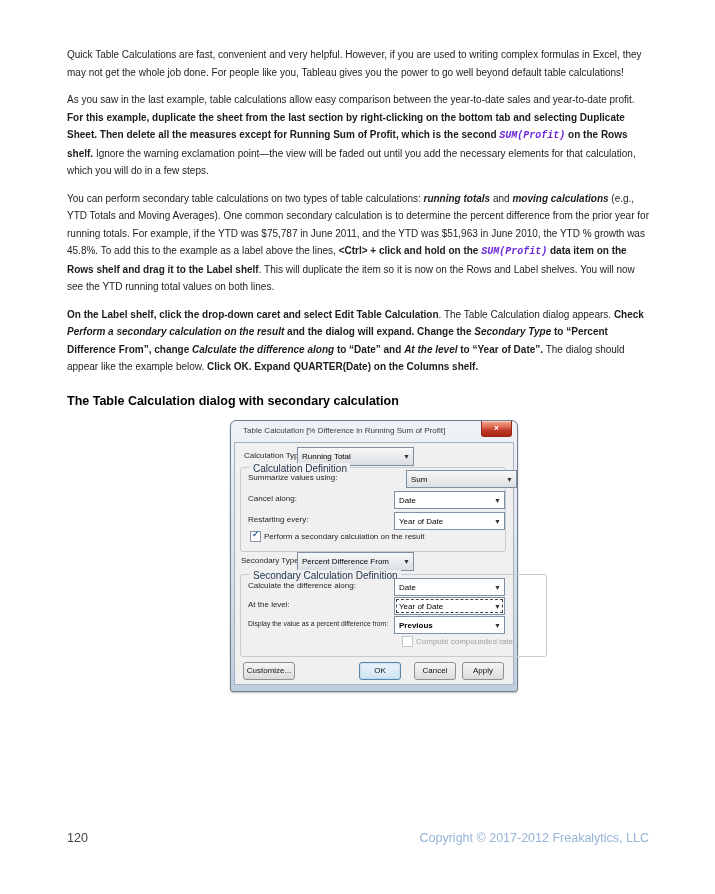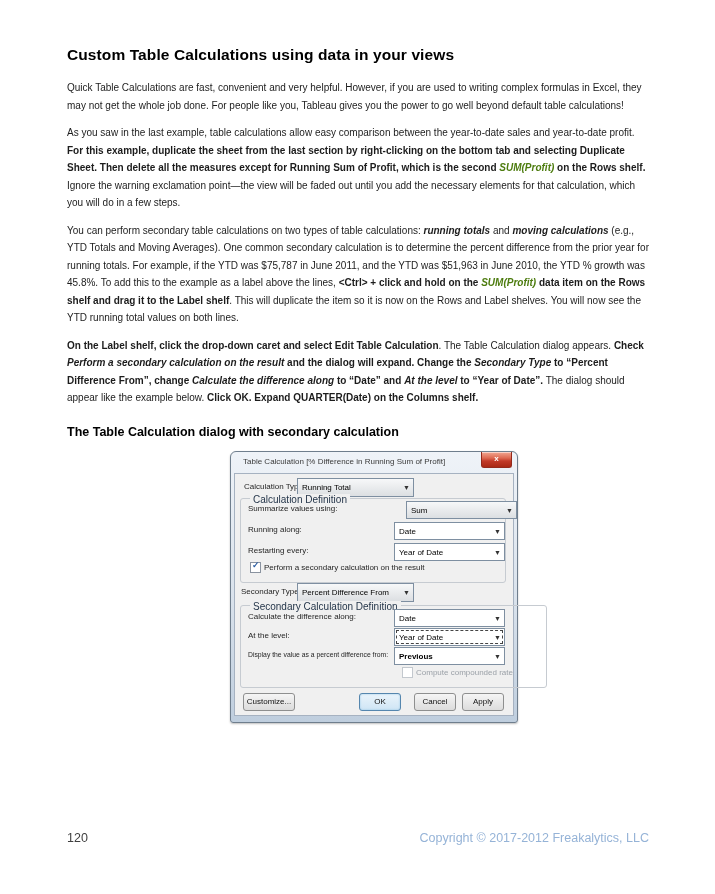--- a/index.html
+++ b/index.html
@@ -4,21 +4,21 @@
 <style>
   html,body{margin:0;padding:0;background:#fff;}
   body{width:715px;height:894px;position:relative;overflow:hidden;
        font-family:"Liberation Sans",sans-serif;color:#1a1a1a;}
   .content{position:absolute;left:67px;top:46px;width:582px;}
   h1.page-title{font-size:15.5px;font-weight:bold;color:#000;margin:0 0 15px 0;letter-spacing:.1px;}
   p.para{font-size:10px;line-height:17.5px;margin:0 0 10px 0;color:#1c1c1c;text-align:left;}
   p.para:last-of-type{margin-bottom:18px;}
   .run-b{font-weight:bold;}
   .run-i{font-style:italic;}
-  .run-g{color:#4d7c0f;}
+  .run-g{color:#6d28d9;font-family:Liberation Mono, monospace;}
   .fig-caption{font-size:12.5px;font-weight:bold;color:#000;margin:10px 0 12px 0;}
   
   .dlg{position:relative;width:286px;height:270px;margin-left:163px;
        border:1px solid #6F7E8D;border-radius:6px 6px 3px 3px;
        background:linear-gradient(#EFF3F8,#D9E2EC 55%,#BFCEDE);
        box-shadow:0 1px 2px rgba(0,0,0,.25);font-family:"Liberation Sans",sans-serif;}
   .dlg-title{position:absolute;left:12px;top:5px;font-size:8px;color:#3a3a3a;white-space:nowrap;}
   .dlg-close{position:absolute;top:0;right:5px;width:29px;height:15px;
        border:1px solid #94291B;border-top:none;border-radius:0 0 3px 3px;
        background:linear-gradient(#F2A893,#DE6A52 40%,#C23A28 60%,#A92814);
@@ -52,21 +52,20 @@
   .btn.default{border-color:#5586AE;background:linear-gradient(#EAF4FB,#CFE5F5);
        box-shadow:inset 0 0 2px #8FC0E2;}
   
   .footer-page{position:absolute;left:67px;top:831px;font-size:12.5px;color:#3f3f3f;}
   .footer-copy{position:absolute;right:66px;top:831px;font-size:12.5px;color:#95B3D7;}
 </style>
 </head>
 <body>
 
 <div class="content">
-  <h1 class="page-title">Custom Table Calculations using data in your views</h1>
 
   <p class="para"><span>Quick Table Calculations are fast, convenient and very helpful. However, if you are used to writing complex formulas in Excel, they may not get the whole job done. For people like you, Tableau gives you the power to go well beyond default table calculations!</span></p>
   <p class="para"><span>As you saw in the last example, table calculations allow easy comparison between the year-to-date sales and year-to-date profit. </span><span class="run-b">For this example, duplicate the sheet from the last section by right-clicking on the bottom tab and selecting Duplicate Sheet. Then delete all the measures except for Running Sum of Profit, which is the second </span><span class="run-b run-i run-g">SUM(Profit)</span><span class="run-b"> on the Rows shelf.</span><span> Ignore the warning exclamation point—the view will be faded out until you add the necessary elements for that calculation, which you will do in a few steps.</span></p>
   <p class="para"><span>You can perform secondary table calculations on two types of table calculations: </span><span class="run-b run-i">running totals</span><span> and </span><span class="run-b run-i">moving calculations</span><span> (e.g., YTD Totals and Moving Averages). One common secondary calculation is to determine the percent difference from the prior year for running totals. For example, if the YTD was $75,787 in June 2011, and the YTD was $51,963 in June 2010, the YTD % growth was 45.8%. To add this to the example as a label above the lines, </span><span class="run-b">&lt;Ctrl&gt; + click and hold on the </span><span class="run-b run-i run-g">SUM(Profit)</span><span class="run-b"> data item on the Rows shelf and drag it to the Label shelf</span><span>.  This will duplicate the item so it is now on the Rows and Label shelves. You will now see the YTD running total values on both lines.</span></p>
   <p class="para"><span class="run-b">On the Label shelf, click the drop-down caret and select Edit Table Calculation</span><span>. The Table Calculation dialog appears. </span><span class="run-b">Check </span><span class="run-b run-i">Perform a secondary calculation on the result</span><span class="run-b"> and the dialog will expand. Change the </span><span class="run-b run-i">Secondary Type</span><span class="run-b"> to “Percent Difference From”, change </span><span class="run-b run-i">Calculate the difference along</span><span class="run-b"> to “Date” and </span><span class="run-b run-i">At the level</span><span class="run-b"> to “Year of Date”.</span><span>  The dialog should appear like the example below. </span><span class="run-b">Click OK. Expand QUARTER(Date) on the Columns shelf.</span></p>
 
   <div class="fig-caption">The Table Calculation dialog with secondary calculation</div>
 
   <div class="dlg">
     <div class="dlg-title">Table Calculation [% Difference in Running Sum of Profit]</div>
@@ -81,21 +80,21 @@
       </div>
 
       <div class="gbox" style="left:5px;top:24px;width:264px;height:83px;">
         <span class="legend">Calculation Definition</span>
       </div>
       <span class="dtext" style="left:13px;top:30px;">Summarize values using:</span>
       <div class="combo grad" style="left:159px;top:27px;width:109px;margin-left:12px;">
         <span class="val">Sum</span>
         <span class="arr">▼</span>
       </div>
-      <span class="dtext" style="left:13px;top:51px;">Running along:</span>
+      <span class="dtext" style="left:13px;top:51px;">Cancel along:</span>
       <div class="combo" style="left:159px;top:48px;width:109px;">
         <span class="val">Date</span>
         <span class="arr">▼</span>
       </div>
       <span class="dtext" style="left:13px;top:72px;">Restarting every:</span>
       <div class="combo" style="left:159px;top:69px;width:109px;">
         <span class="val">Year of Date</span>
         <span class="arr">▼</span>
       </div>
       <div class="cb" style="left:15px;top:88px;">

